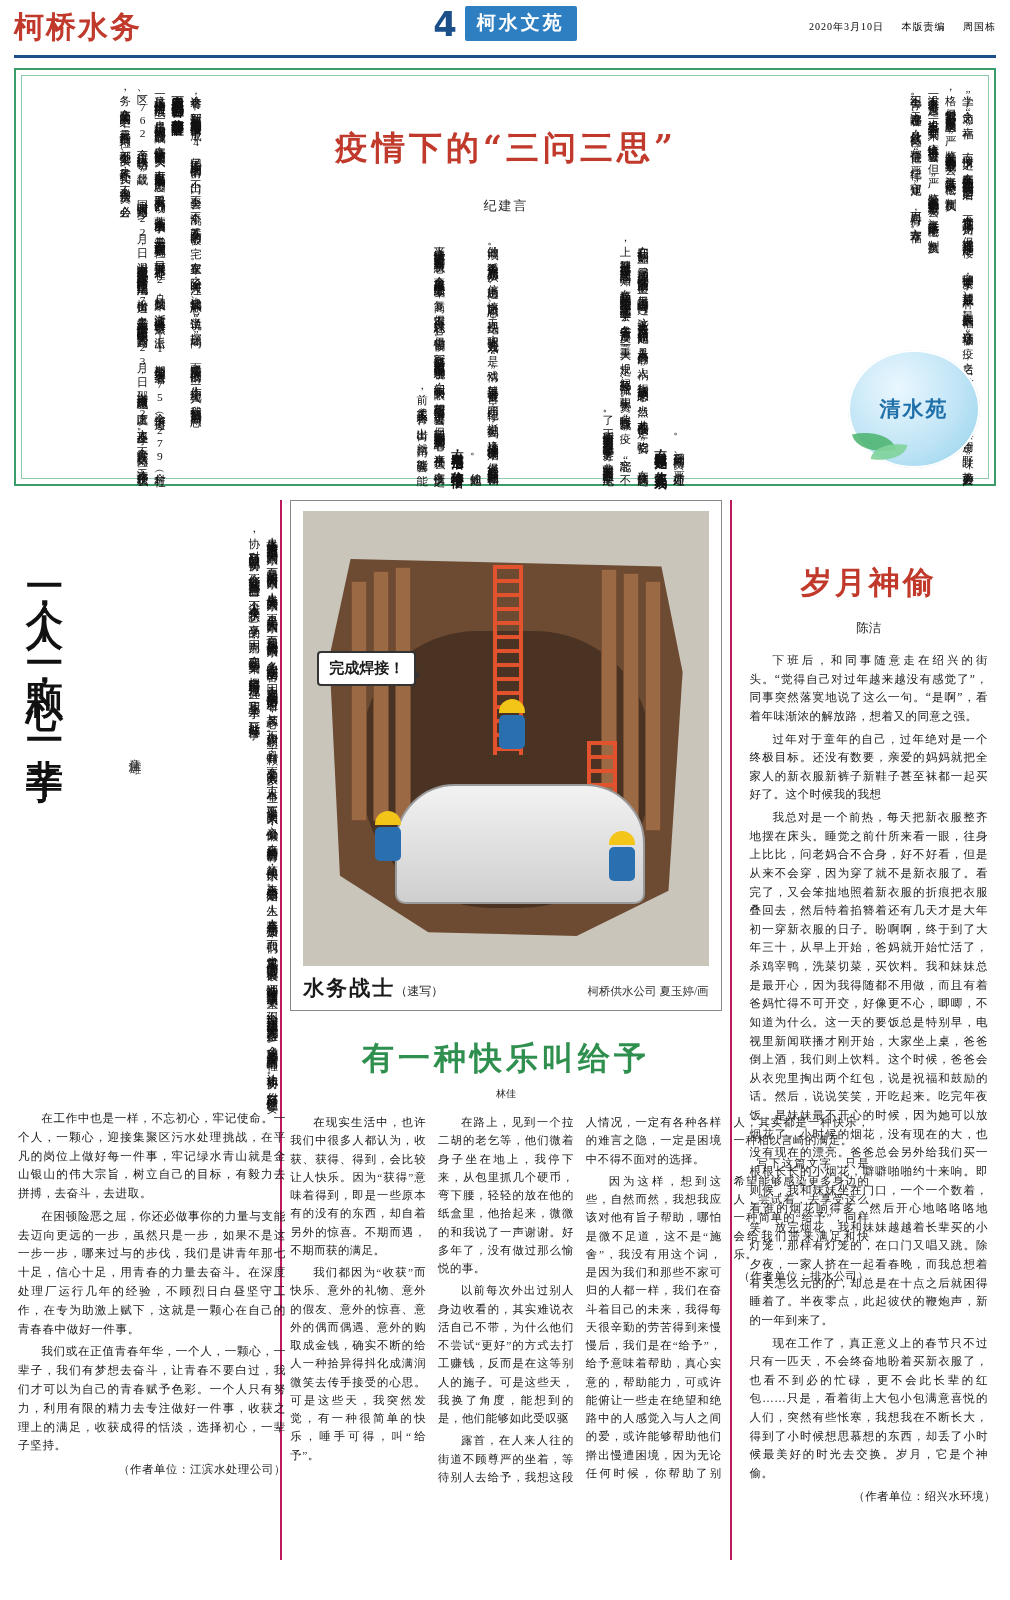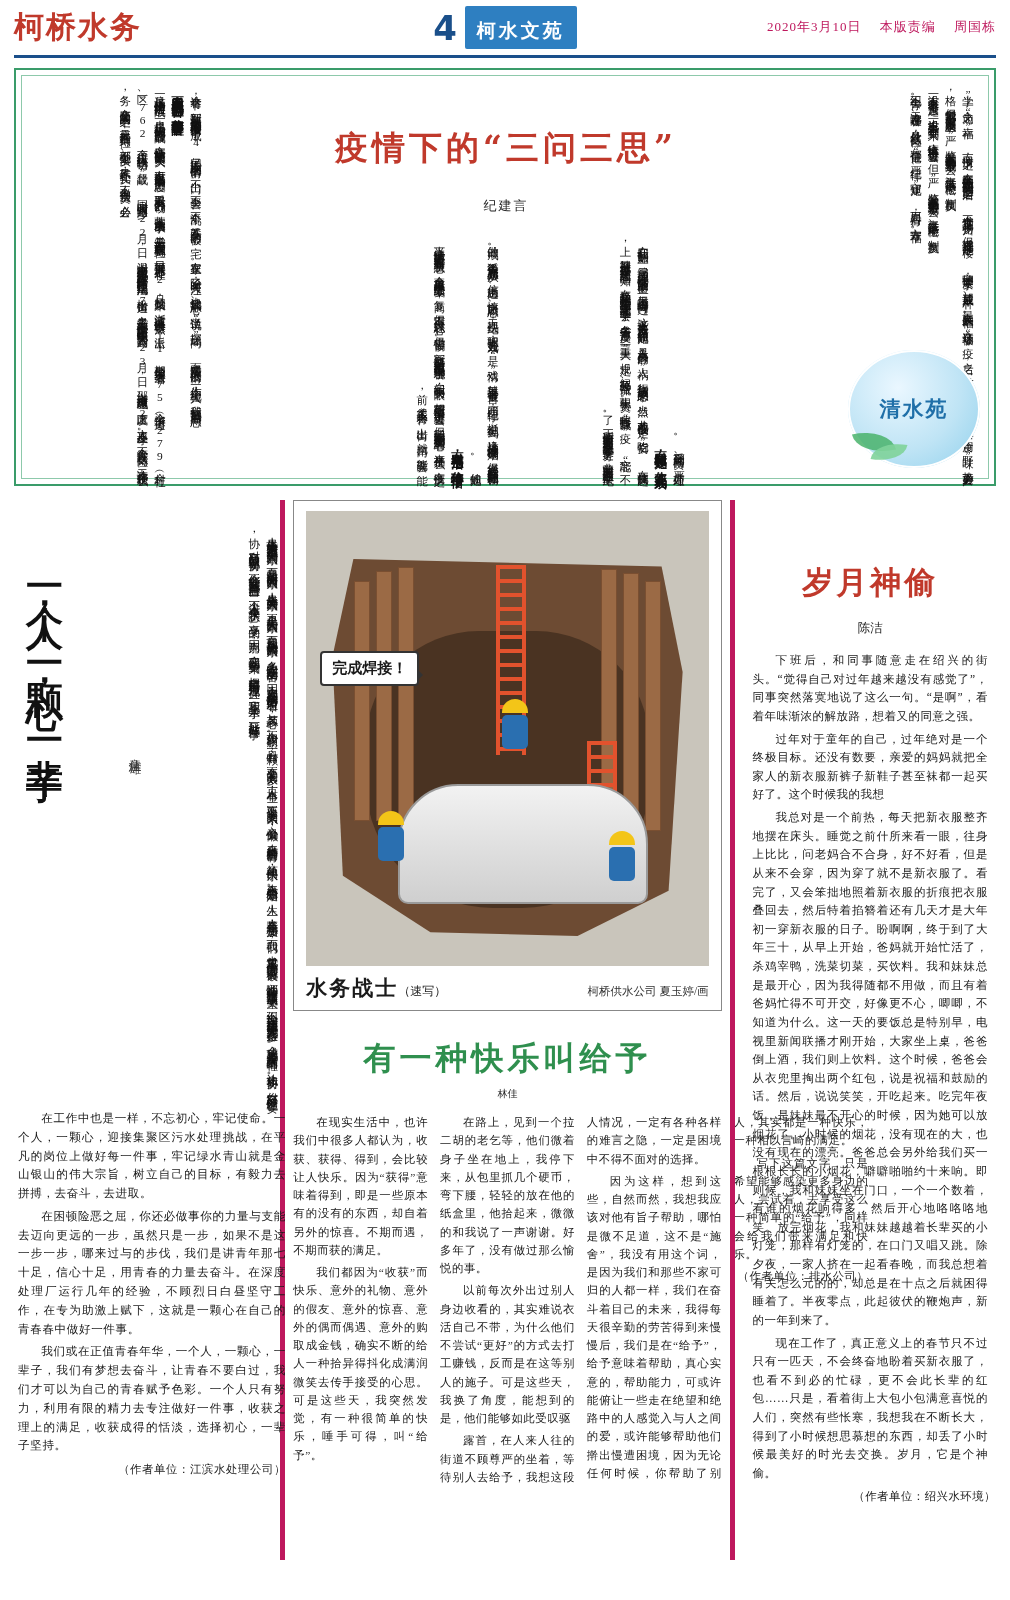--- a/index.html
+++ b/index.html
@@ -35,28 +35,28 @@
     gap:8px;
   }
   .page-num {
     font-family:"DejaVu Sans", sans-serif;
     font-size:34px; font-weight:bold; color:#1a4f8a;
     line-height:1;
   }
   .section-badge {
     background:#2e7fc1; color:#fff;
     font-size:19px; font-weight:bold;
-    padding:12px 12px 5px;
+    padding:4px 12px 5px;
     letter-spacing:3px;
     border-radius:2px;
   }
   .mast-right {
     margin-left:auto;
-    font-size:13px;
-    color:#be185d;
+    font-size:10px;
+    color:#000000;
     white-space:nowrap;
     letter-spacing:1px;
     padding-bottom:2px;
   }
   .mast-right span { margin-left:14px; }
 
   
   .top-box {
     margin-top:10px;
     border:2px solid #3a9c6a;
@@ -267,21 +267,21 @@
     color:#c0392b;
     letter-spacing:3px;
     margin-top:62px;
   }
   .right-byline { text-align:center; font-size:12.5px; margin:16px 0 14px; }
   .right-body {
     font-size:11.5px; line-height:1.62; letter-spacing:.5px; text-align:justify;
   }
   .right-body p { margin:0 8px 4px; text-indent:2em; }
   .divider-v {
-    border-left:5px solid #be185d;
+    border-left:2px solid #be185d;
   }
 </style>
 </head>
 <body>
 
 <div class="page">
 
   <div class="masthead">
     <div class="mast-left">柯桥水务</div>
     <div class="mast-center">

